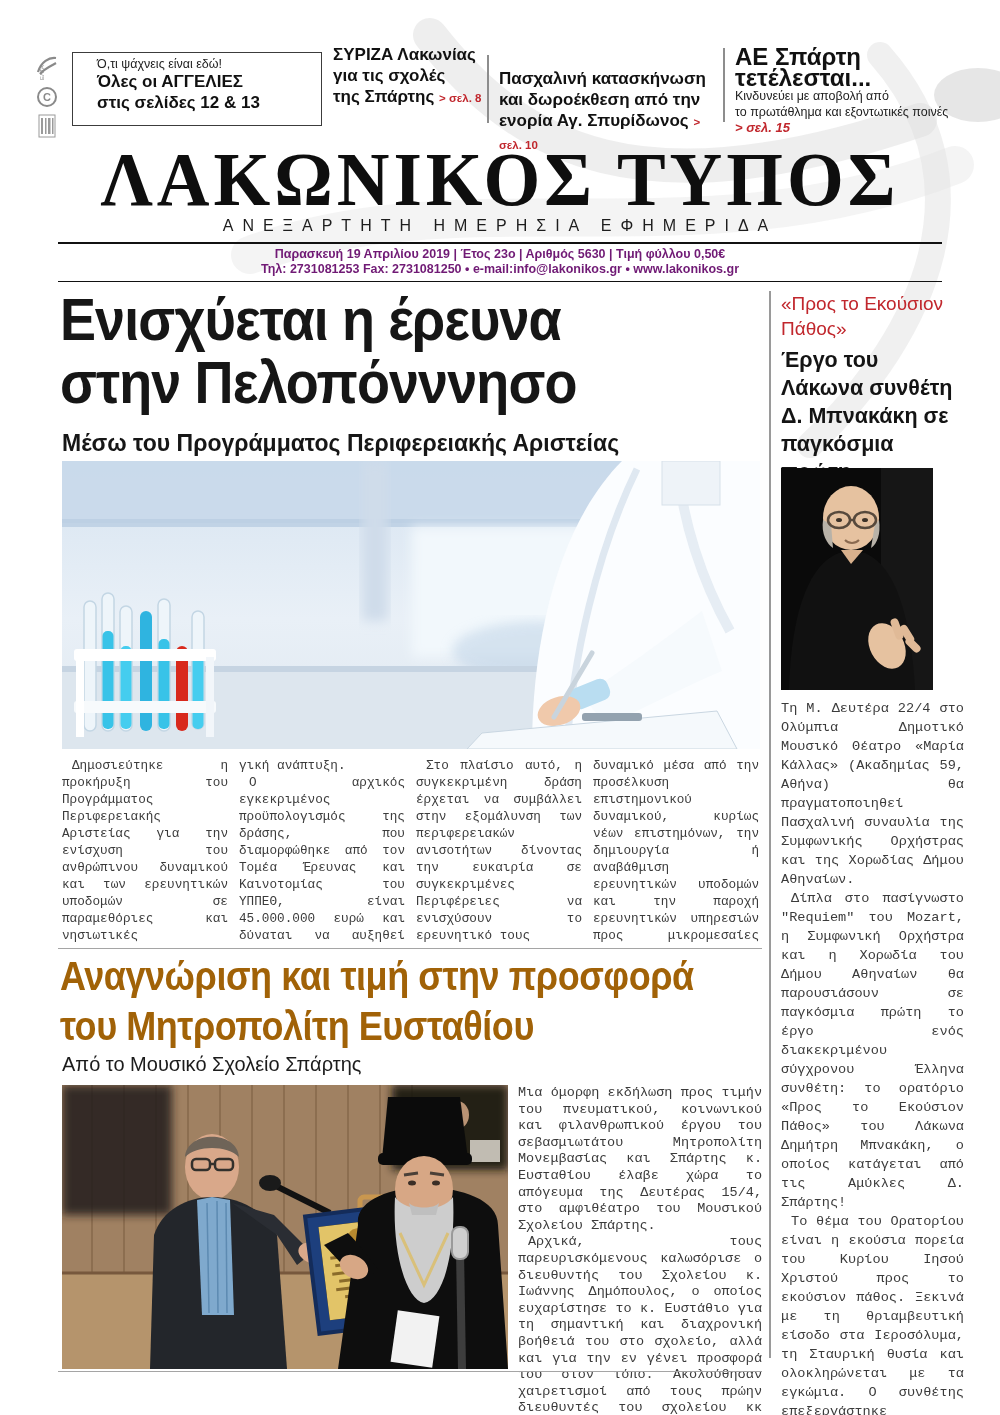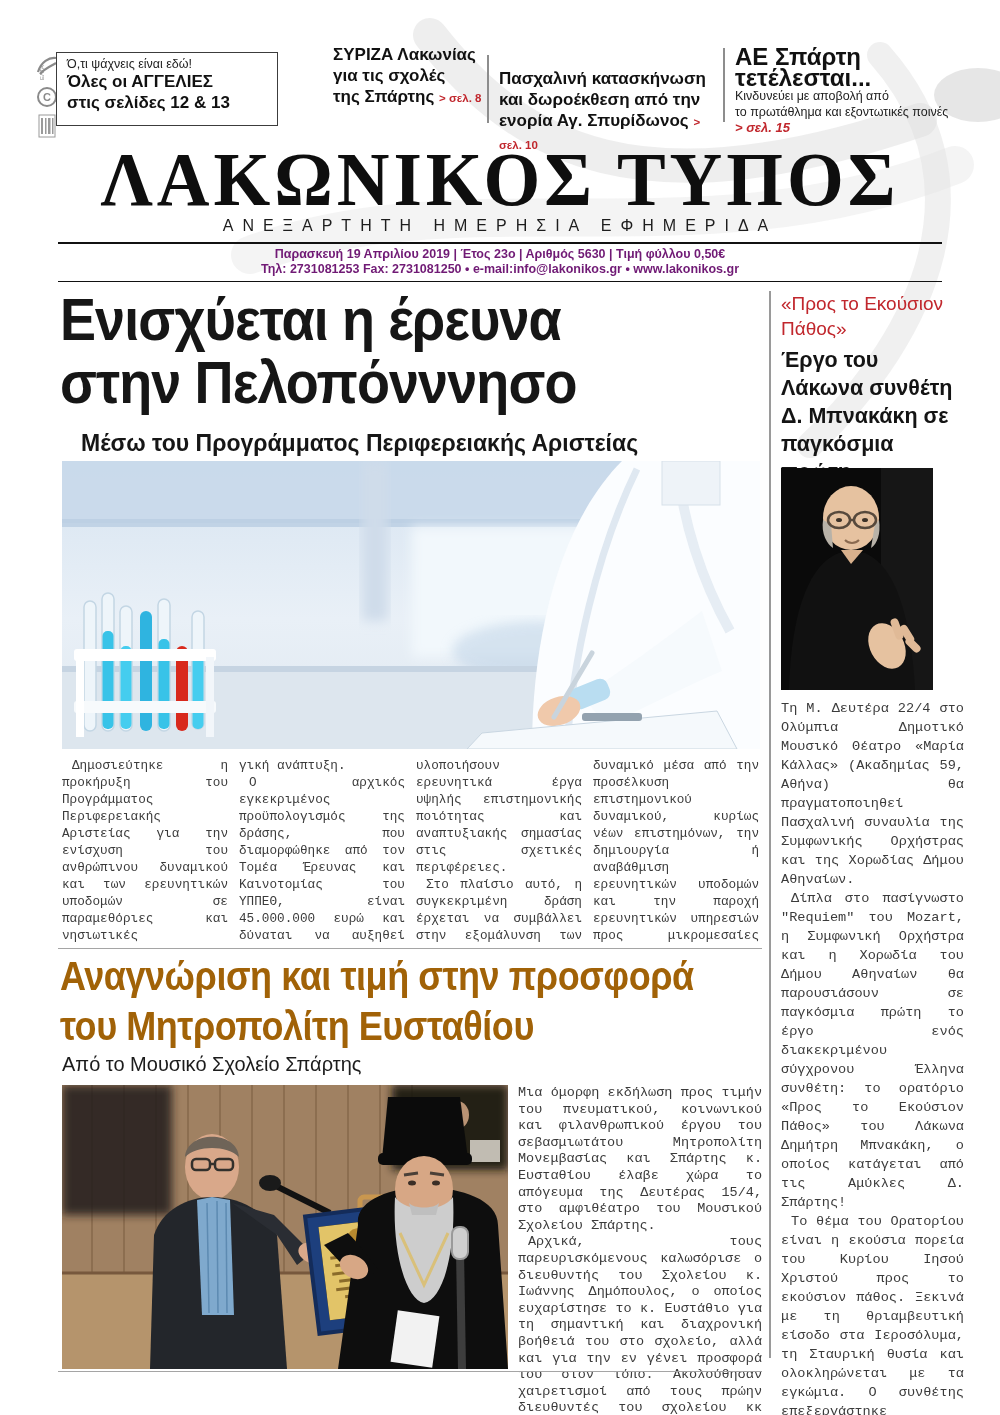--- a/index.html
+++ b/index.html
@@ -4,39 +4,39 @@
 <style>
   html,body{margin:0;padding:0;}
   body{width:1000px;height:1415px;position:relative;background:#ffffff;
        font-family:"Liberation Sans",sans-serif;color:#2f2f2f;overflow:hidden;}
   .abs{position:absolute;}
   
   #watermark{position:absolute;left:0;top:0;z-index:0;}
   .content{position:relative;z-index:1;}
   
   .side-icons{left:33px;top:54px;width:28px;display:flex;flex-direction:column;gap:6px;align-items:center;color:#8a8a8a;}
-  .classifieds-box{left:56px;top:52px;width:200px;height:64px;border:1.6px solid #3c3c3c;padding:4px 10px;}
+  .classifieds-box{left:72px;top:52px;width:200px;height:64px;border:1.6px solid #3c3c3c;padding:4px 24px;}
   .classifieds-box .tag{font-size:12.5px;color:#222;}
   .classifieds-box .b{font-size:17px;font-weight:700;color:#111;line-height:21px;}
   .teaser{color:#111;}
   .teaser .tline{font-size:17px;font-weight:700;line-height:21px;}
   .teaser .sub{font-size:12.5px;line-height:16px;color:#222;}
   .pageref{font-size:11.5px;font-weight:700;color:#c1272d;}
   .vline{width:1.5px;background:#8d8d8d;}
   
   .masthead-title{left:50px;top:136px;width:900px;text-align:center;
      font-family:"Liberation Serif",serif;font-weight:700;font-size:73px;letter-spacing:4px;
      color:#0e0e0e;transform:scaleY(1.04);transform-origin:top center;white-space:nowrap;}
   .masthead-sub{left:55px;top:217px;width:890px;text-align:center;font-size:16px;letter-spacing:9px;color:#1d1d1d;}
   .rule{background:#111;}
   .dateline{left:58px;width:884px;text-align:center;font-size:12.5px;font-weight:700;color:#701a75;}
   
   .cond{display:inline-block;transform:scaleX(.9);transform-origin:0 50%;white-space:nowrap;}
   .headline1{left:60px;top:288px;font-size:60px;font-weight:700;color:#161616;line-height:63px;letter-spacing:-1px;}
-  .subhead1{left:62px;top:430px;font-size:23px;font-weight:700;color:#161616;margin-left:19px;}
+  .subhead1{left:62px;top:430px;font-size:23px;font-weight:700;color:#161616;}
   .headline2{left:60px;top:951px;font-size:40px;font-weight:700;color:#a16207;line-height:50px;letter-spacing:-.5px;}
   .kicker2{left:62px;top:1053px;font-size:20px;color:#1c1c1c;}
   
   .lead-cols{left:62px;top:757px;width:698px;height:190px;display:flex;gap:11px;overflow:hidden;}
   .lead-cols .col{width:166px;font-size:12.7px;line-height:17px;text-align:justify;color:#3b3b3b;}
   .lead-cols p,.bodytext p{margin:0;text-indent:10px;font-family:Liberation Mono, monospace;}
   .cont{font-size:13.5px;font-weight:700;color:#111;text-align:right;}
   
   .art2-text{left:518px;top:1085px;width:244px;font-size:13.5px;line-height:16.6px;text-align:justify;color:#3b3b3b;}
   
@@ -178,21 +178,20 @@
   <div class="abs lead-cols bodytext">
     <div class="col">
       <p>Δημοσιεύτηκε η προκήρυξη του Προγράμματος Περιφερειακής Αριστείας για την ενίσχυση του ανθρώπινου δυναμικού και των ερευνητικών υποδομών σε παραμεθόριες και νησιωτικές περιφέρειες της χώρας, καθώς και σε περιφέρειες που χρήζουν ενίσχυσης των επιδόσεων τους στην έρευνα και τεχνολο-</p>
     </div>
     <div class="col">
       <p style="text-indent:0;">γική ανάπτυξη.</p>
       <p>Ο αρχικός εγκεκριμένος προϋπολογισμός της δράσης, που διαμορφώθηκε από τον Τομέα Έρευνας και Καινοτομίας του ΥΠΠΕΘ, είναι 45.000.000 ευρώ και δύναται να αυξηθεί στα 54 εκατ. ευρώ.</p>
       <p>Στόχος της προκήρυξης είναι η ενίσχυση της δυνατότητας των ερευνητικών φορέων να</p>
     </div>
     <div class="col">
-      <p style="text-indent:0;">υλοποιήσουν ερευνητικά έργα υψηλής επιστημονικής ποιότητας και αναπτυξιακής σημασίας στις σχετικές περιφέρειες.</p>
       <p>Στο πλαίσιο αυτό, η συγκεκριμένη δράση έρχεται να συμβάλλει στην εξομάλυνση των περιφερειακών ανισοτήτων δίνοντας την ευκαιρία σε συγκεκριμένες Περιφέρειες να ενισχύσουν το ερευνητικό τους</p>
     </div>
     <div class="col">
       <p style="text-indent:0;">δυναμικό μέσα από την προσέλκυση επιστημονικού δυναμικού, κυρίως νέων επιστημόνων, την δημιουργία ή αναβάθμιση ερευνητικών υποδομών και την παροχή ερευνητικών υπηρεσιών προς μικρομεσαίες επιχειρήσεις και τον παραγωγικό τομέα γενικότερα.</p>
       <div class="cont">συνέχεια σελ. 9</div>
     </div>
   </div>
 
   <div class="abs hair" style="left:58px;top:948px;width:704px;"></div>
 

